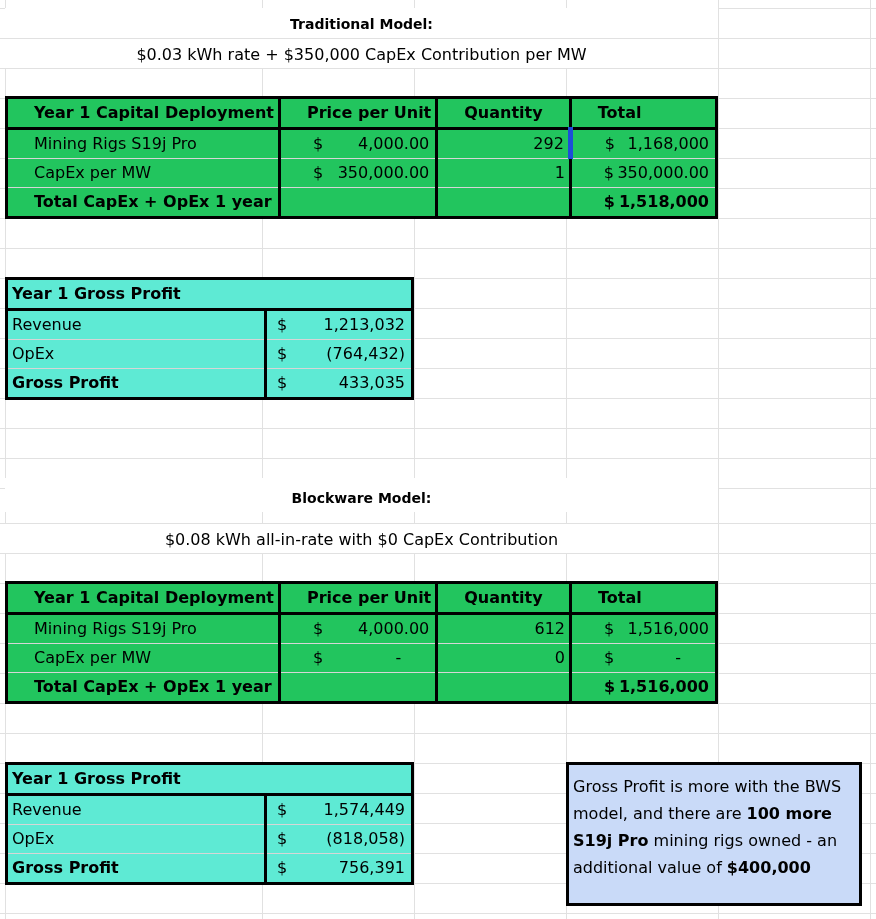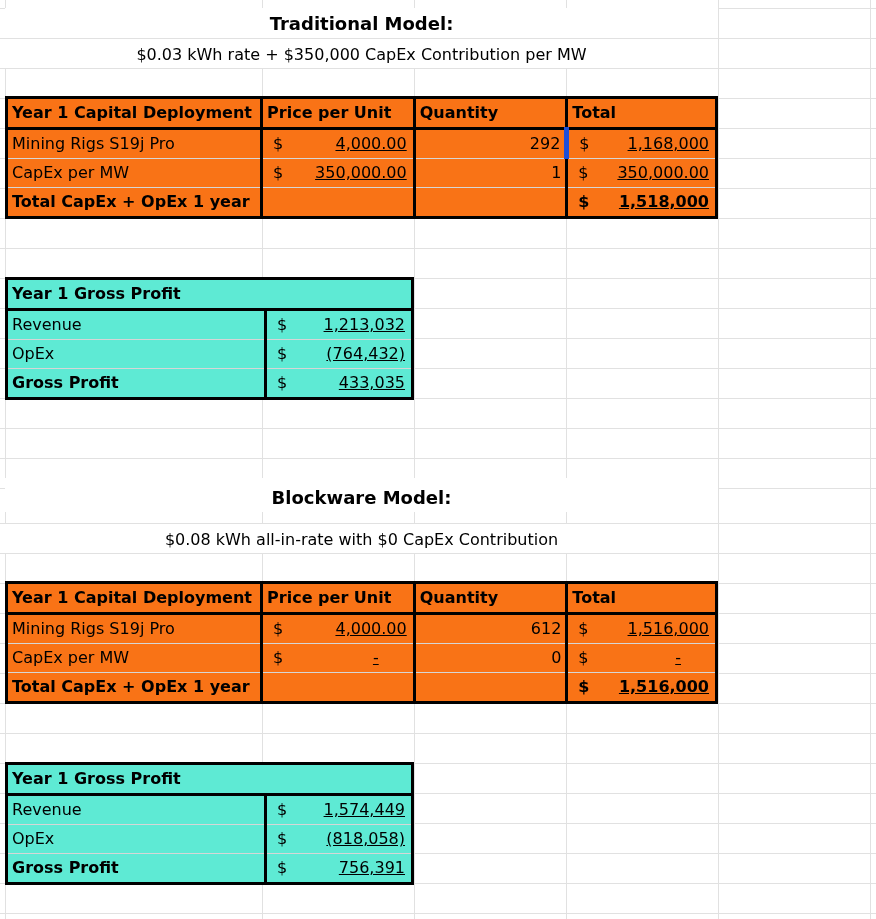--- a/index.html
+++ b/index.html
@@ -1,33 +1,33 @@
 <!DOCTYPE html>
 <html><head>
 <meta charset="utf-8">
 <style>
   html, body { margin: 0; padding: 0; background: #ffffff; }
   body { width: 876px; height: 919px; position: relative; overflow: hidden;
          font-family: "DejaVu Sans", sans-serif; color: #000; }
   .sheet { position: absolute; left: 0; top: 0; width: 876px; height: 919px; }
   .hline { position: absolute; left: 0; width: 876px; height: 1px; background: #e1e1e1; }
   .vline { position: absolute; top: 0; height: 919px; width: 1px; background: #e1e1e1; }
-  .title { position: absolute; text-align: center; font-weight: bold; font-size: 18px; }
+  .title { position: absolute; text-align: center; font-weight: bold; font-size: 14px; }
   .subtitle { position: absolute; text-align: center; font-size: 16px; }
   .tbl { position: absolute; border-collapse: collapse; font-size: 16px; }
   .tbl td { padding: 0 4px; height: 28px; line-height: 28px; white-space: nowrap; overflow: hidden;
             border-bottom: 1px solid #d6d6d6; }
-  .cap td { background: #f97316; }
+  .cap td { background: #22c55e; padding-left: 26px; }
   .gp td { background: #5eead4; }
   .thick { border: 3px solid #000; }
   .b { font-weight: bold; }
   .num { text-align: right; }
   .cur { display: flex; justify-content: space-between; }
   .cur span:first-child { padding-left: 6px; }
-  .cur span:last-child { padding-right: 2px; text-decoration: underline; }
+  .cur span:last-child { padding-right: 2px; }
   .note { position: absolute; left: 566px; top: 762px; width: 296px; height: 144px;
           background: #c9daf8; border: 3px solid #000; font-size: 16px; line-height: 27px;
           padding: 8px 4px 0 4px; box-sizing: border-box; }
 </style>
 </head>
 <body>
 
 <div class="sheet">
 
   <div class="hline" style="top:8px"></div>
@@ -266,13 +266,16 @@
       <td style="border-bottom:none;">
             <div class="cur">
               <span>$</span>
               <span>756,391</span>
             </div>
           </td>
     </tr>
   </tbody>
     </table>
 
+  <div class="note">
+    <span>Gross Profit is more with the BWS model, and there are </span><b>100 more S19j Pro</b><span> mining rigs owned - an additional value of </span><b>$400,000</b>
+  </div>
 </div>
 
 </body></html>

